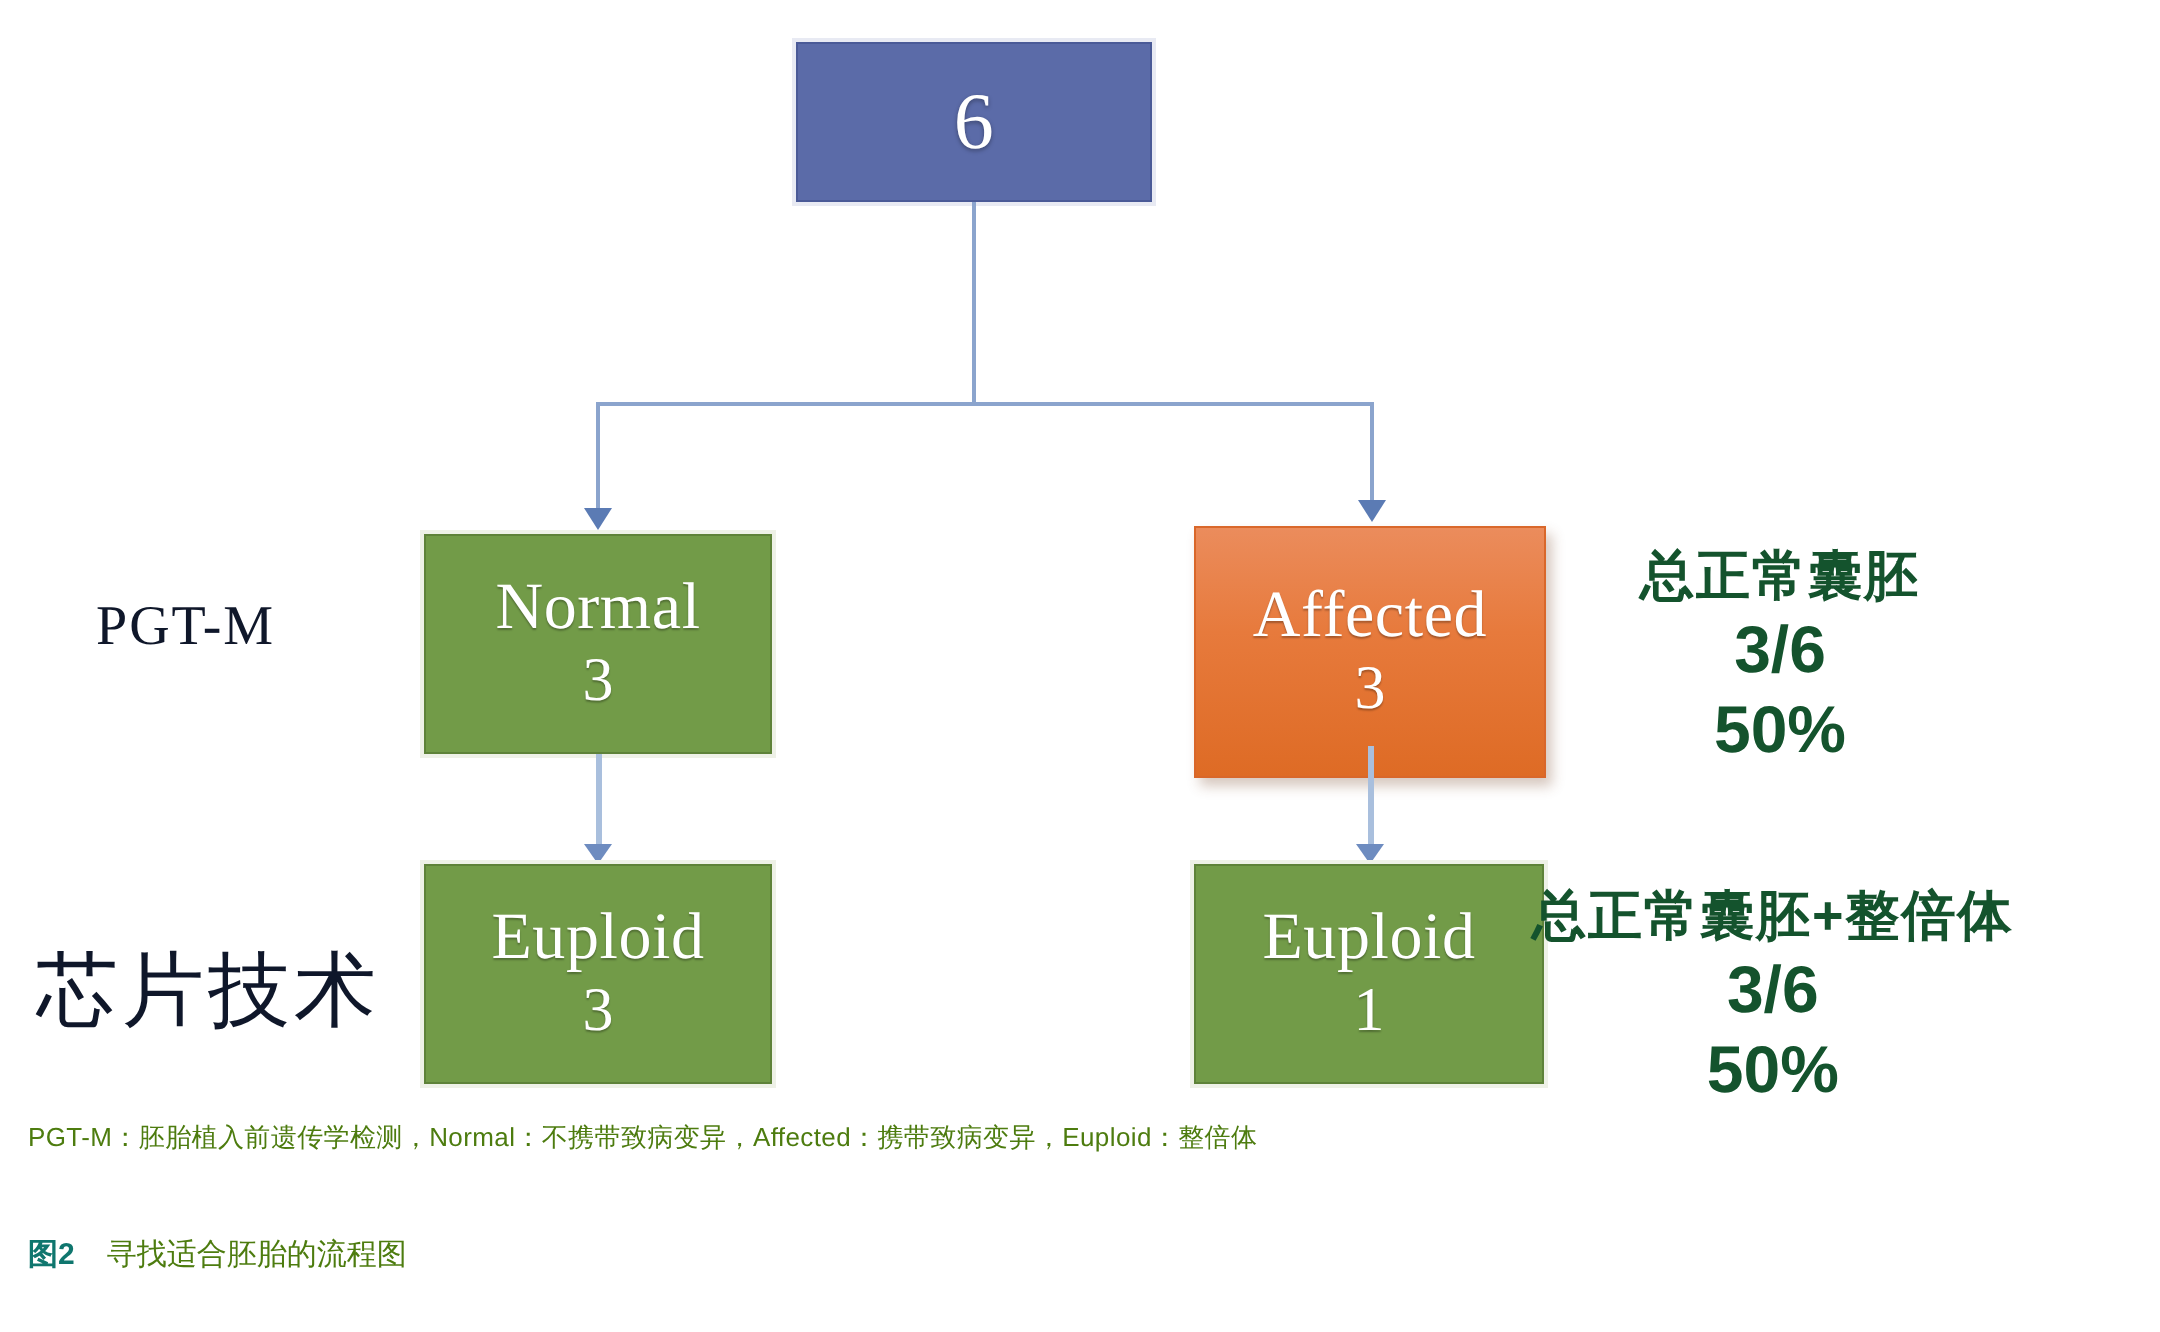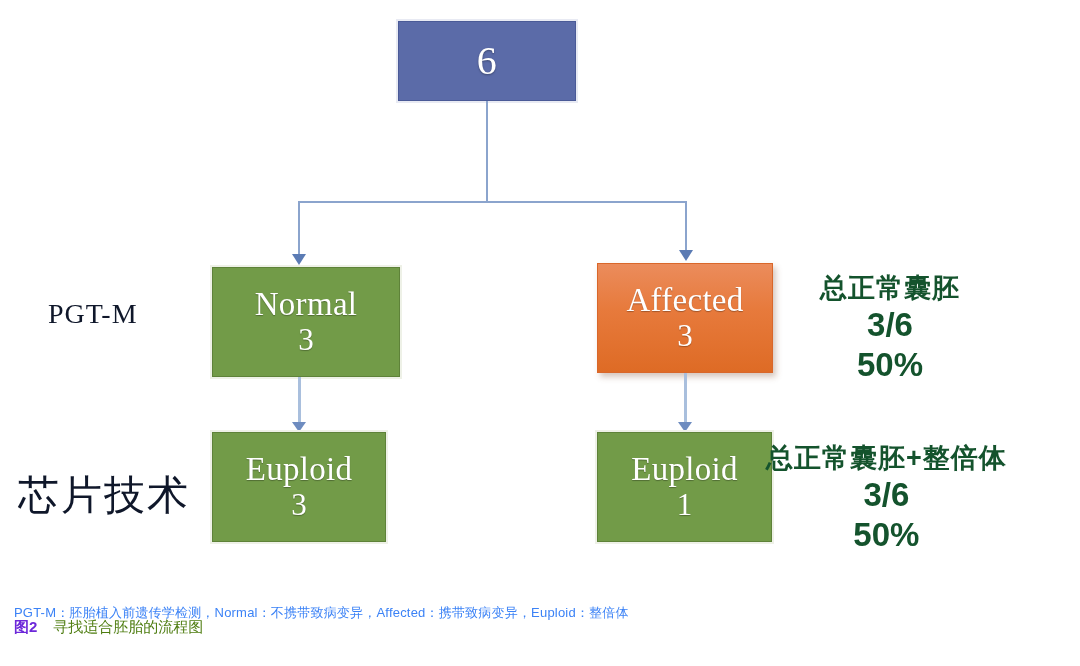--- a/index.html
+++ b/index.html
@@ -48,31 +48,31 @@
     box-shadow: 0 0 0 2px #e8eaf3;
   }
   #node-root .n-title {
     font-size: 40px;
     text-shadow: 0 1px 2px rgba(0,0,0,0.35);
   }
 
   #node-normal {
     left: 212px;
     top: 267px;
-    width: 188px;
+    width: 174px;
     height: 110px;
     background: #729b48;
     border: 1px solid #5e8239;
     box-shadow: 0 0 0 2px #eef1e7;
   }
   #node-affected {
     left: 597px;
     top: 263px;
     width: 176px;
-    height: 110px;
+    height: 126px;
     background: linear-gradient(180deg, #eb8c5c 0%, #e77a3c 42%, #de6b25 100%);
     border: 1px solid #d9672a;
     box-shadow: 3px 4px 6px rgba(120,70,40,0.30);
   }
   #node-euploid-left {
     left: 212px;
     top: 432px;
     width: 174px;
     height: 110px;
     background: #729b48;
@@ -201,36 +201,35 @@
     top: 442px;
     z-index: 5;
   }
 
   
   #legend-note {
     position: absolute;
     left: 14px;
     top: 560px;
     font-size: 13px;
-    color: #3b82f6;
+    color: #4d7c0f;
     letter-spacing: 0.2px;
     white-space: nowrap;
-    margin-top: 44px;
   }
   #figure-caption {
     position: absolute;
     left: 14px;
     top: 618px;
     font-size: 15px;
     color: #2e3a56;
     white-space: nowrap;
   }
   #figure-caption .cap-no {
     font-weight: 700;
-    color: #6d28d9;
+    color: #0f766e;
   }
   #figure-caption .cap-text {
     margin-left: 16px;
     font-weight: 400;
     color: #4d7c0f;
   }
 </style>
 </head>
 <body>
 

